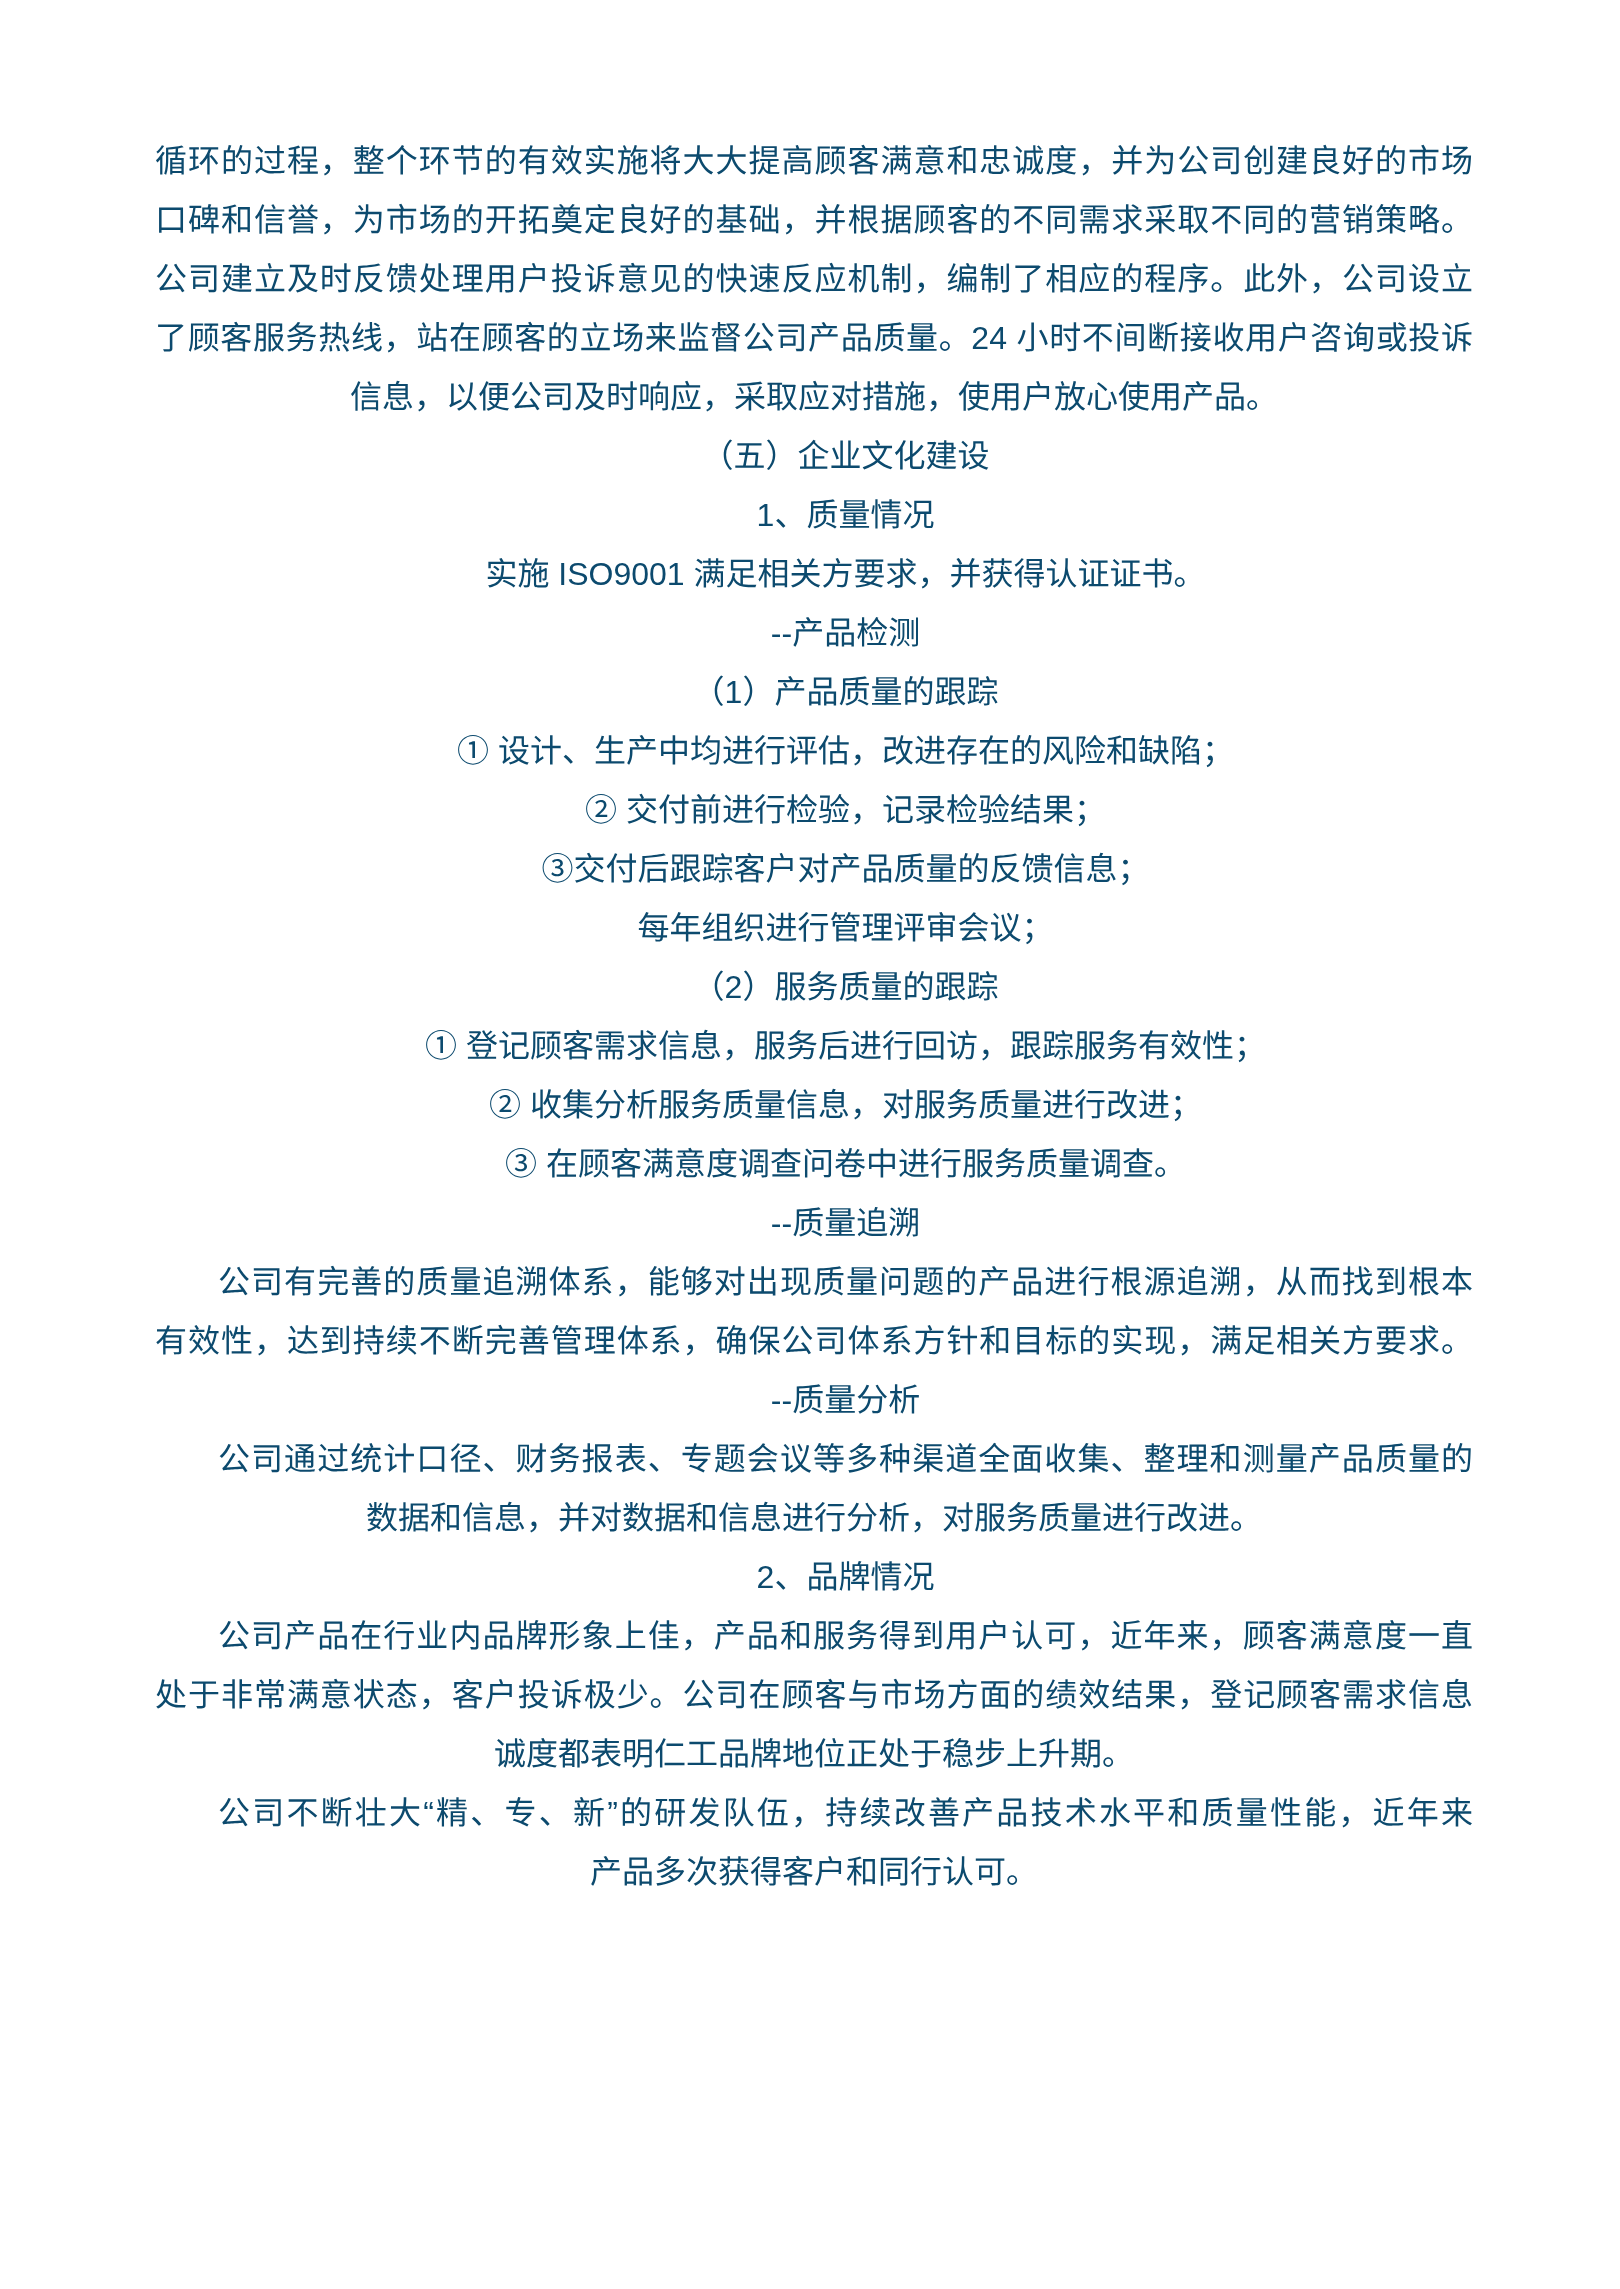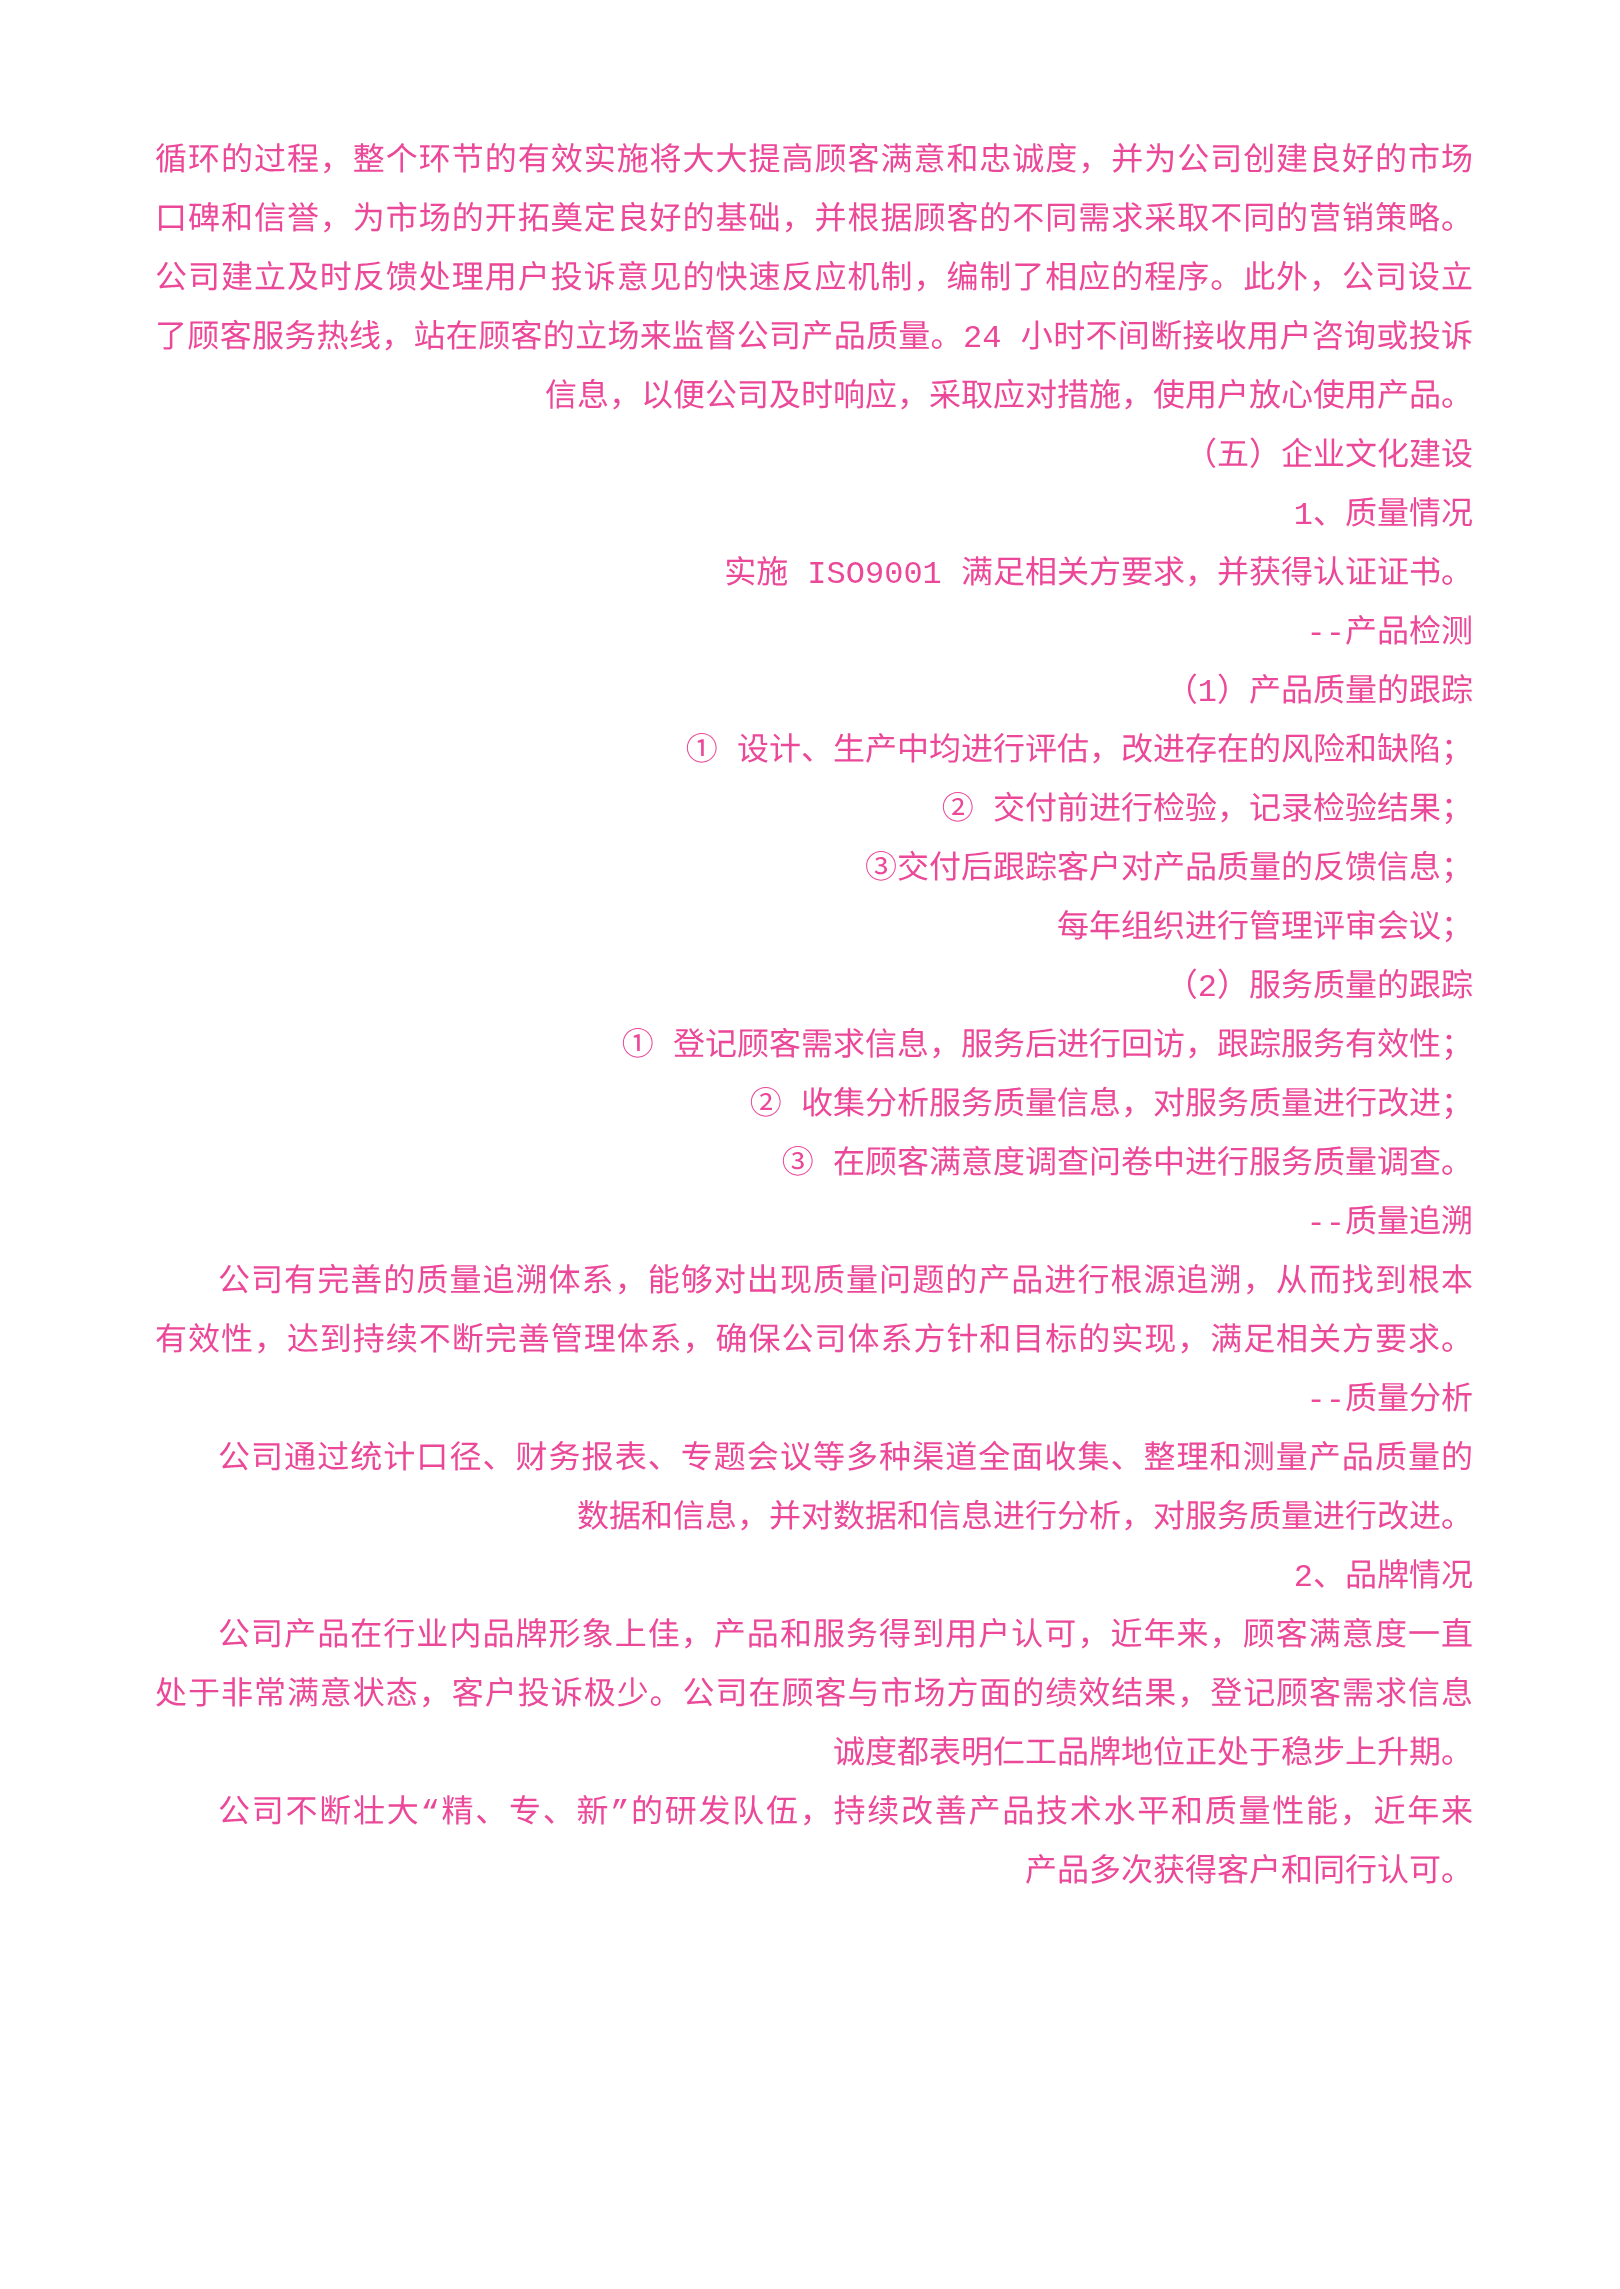--- a/index.html
+++ b/index.html
@@ -21,35 +21,35 @@
     top: 132px;
     width: 1318px;
     font-size: 32px;
     line-height: 59px;
     color: #000000;
     letter-spacing: 0;
   }
   .line {
     height: 59px;
     white-space: normal;
-    text-align: right;
+    text-align: center;
   }
   .line.indent {
     text-indent: 63px;
   }
   .line.stretch {
     text-align: justify;
     text-align-last: justify;
   }
 </style>
 </head>
 <body>
 
 <div class="page" style="background: rgb(255, 255, 255);">
-  <div class="content" style="color: #ec4899; font-family: Liberation Mono, monospace;">
+  <div class="content" style="color: #0c4a6e;">
       <div class="line stretch">循环的过程，整个环节的有效实施将大大提高顾客满意和忠诚度，并为公司创建良好的市场</div>
       <div class="line stretch">口碑和信誉，为市场的开拓奠定良好的基础，并根据顾客的不同需求采取不同的营销策略。</div>
       <div class="line stretch">公司建立及时反馈处理用户投诉意见的快速反应机制，编制了相应的程序。此外，公司设立</div>
       <div class="line stretch">了顾客服务热线，站在顾客的立场来监督公司产品质量。24 小时不间断接收用户咨询或投诉</div>
       <div class="line">信息，以便公司及时响应，采取应对措施，使用户放心使用产品。</div>
       <div class="line indent">（五）企业文化建设</div>
       <div class="line indent">1、质量情况</div>
       <div class="line indent">实施 ISO9001 满足相关方要求，并获得认证证书。</div>
       <div class="line indent">--产品检测</div>
       <div class="line indent">（1）产品质量的跟踪</div>

